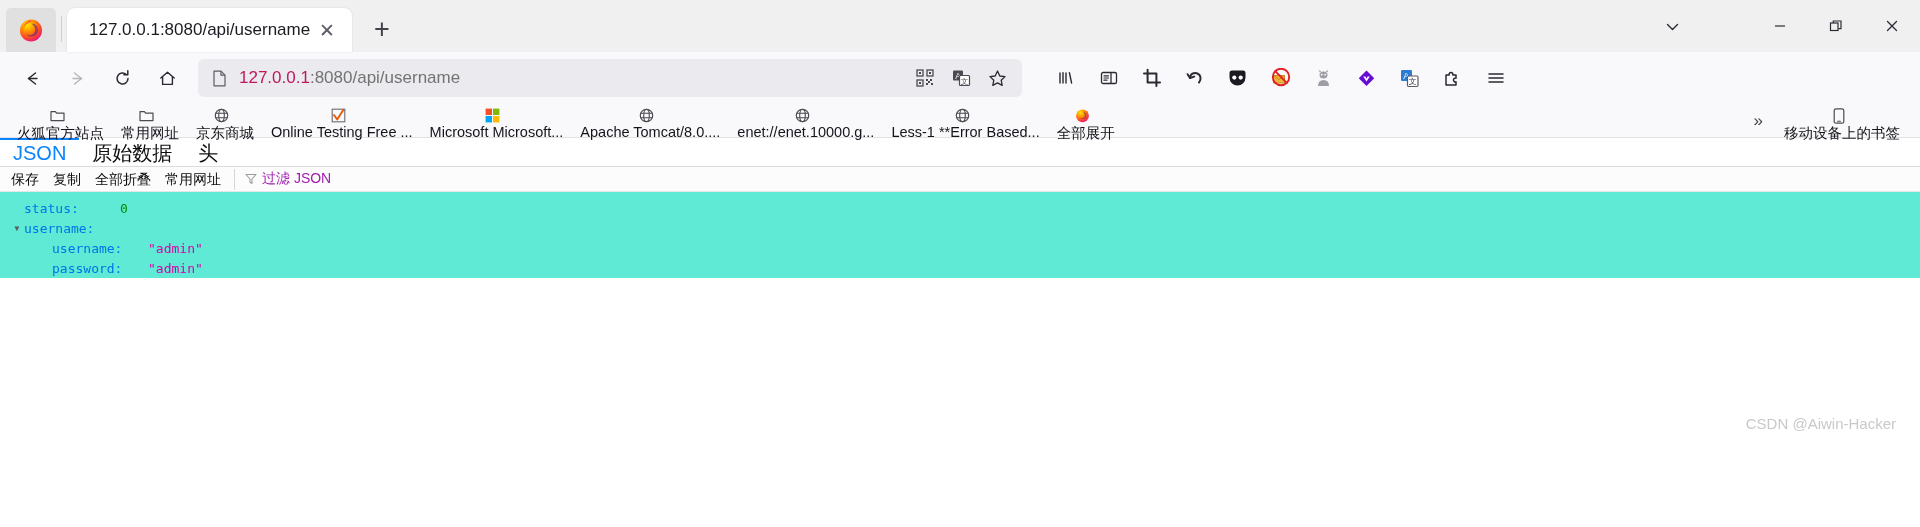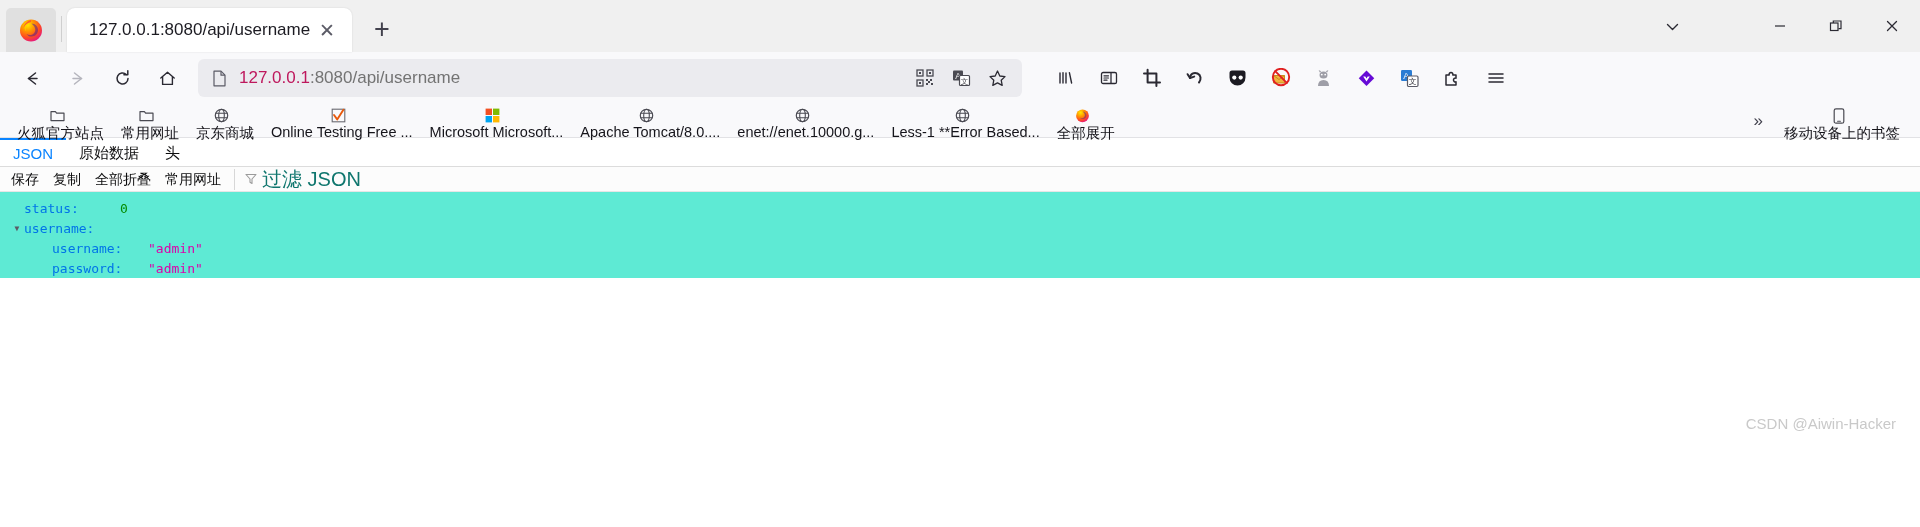--- a/index.html
+++ b/index.html
@@ -155,21 +155,21 @@
   
   .jv-tabs {
     height: 29px;
     background: #ffffff;
     display: flex; align-items: stretch;
     border-bottom: 1px solid #dcdcdc;
   }
   .jv-tab {
     padding: 0 13px;
     display: flex; align-items: center;
-    font-size: 15px;
+    font-size: 20px;
     color: #0c0c0d;
     border-top: 3px solid transparent;
     margin-top: -1px;
   }
   .jv-tab.active { color: #0a84ff; border-top-color: #0a84ff; }
 
   .jv-toolbar {
     height: 25px;
     background: #fcfcfc;
     display: flex; align-items: center;
@@ -182,21 +182,21 @@
     line-height: 25px;
   }
   .jv-filter {
     display: flex; align-items: center;
     border-left: 1px solid #d7d7d7;
     margin-left: 6px;
     padding-left: 10px;
     height: 21px;
   }
   .jv-filter-ico { margin-right: 5px; display: flex; }
-  .jv-filter-ph { font-size: 20px; color: #0f766e; }
+  .jv-filter-ph { font-size: 14px; color: #a21caf; }
 
   .jv-body {
     background: #5eead4;
     padding-top: 6px;
     font-family: "DejaVu Sans Mono", "Liberation Mono", monospace;
     font-size: 13px;
   }
   .jrow {
     height: 20px;
     display: flex; align-items: center;

